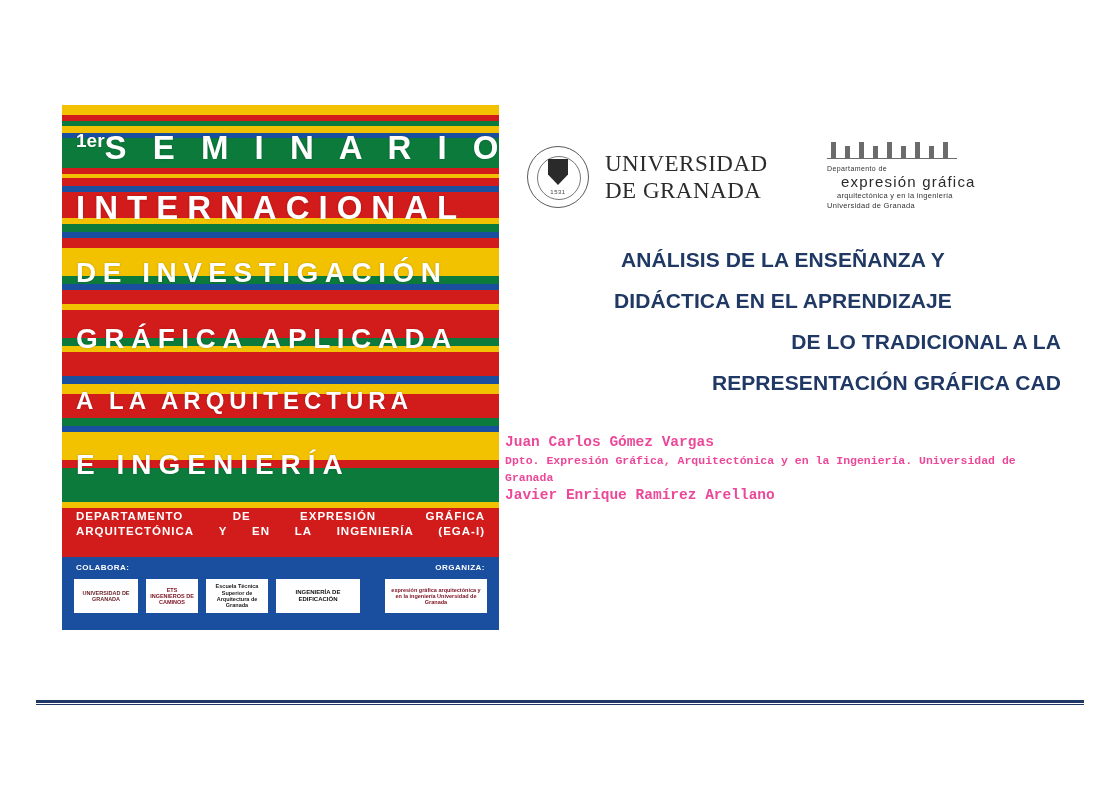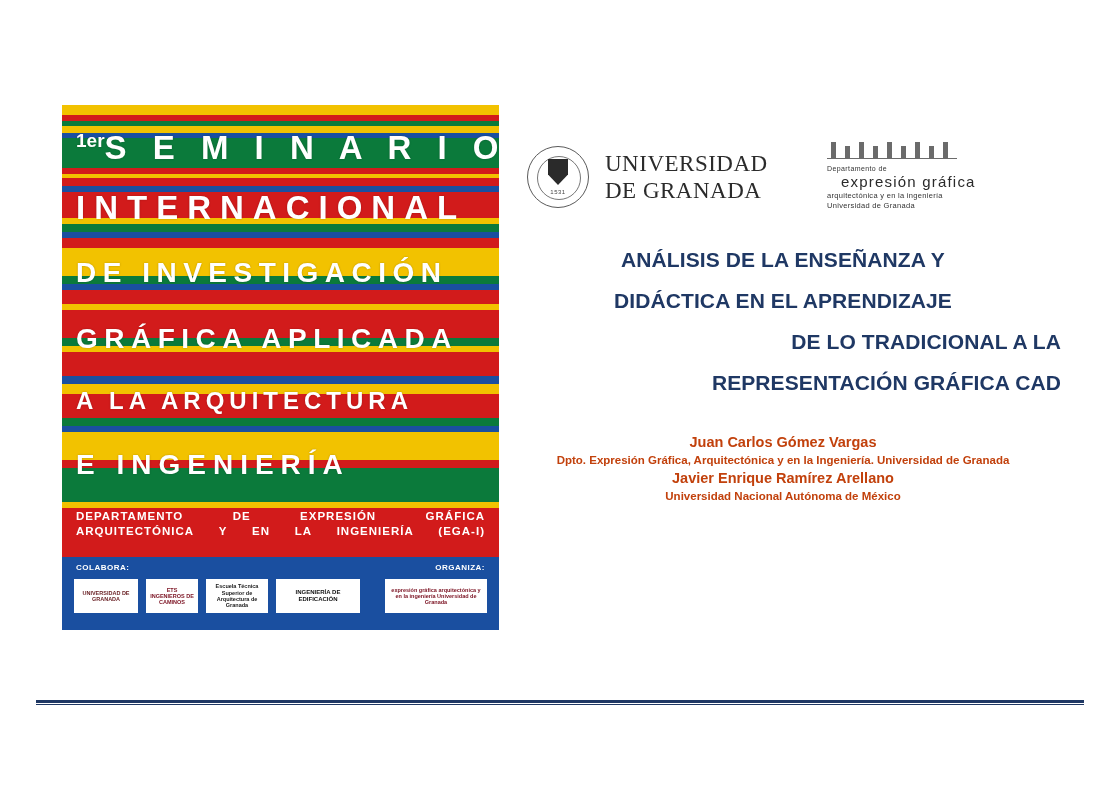--- a/index.html
+++ b/index.html
@@ -219,21 +219,21 @@
     font-size: 15px;
     color: #2a2a2a;
     letter-spacing: 1.2px;
     margin-left: 16px;
     line-height: 18px;
   }
   .dept-logo .t3 {
     font-size: 7.5px;
     color: #333;
     letter-spacing: 0.3px;
-    margin-left: 2px;
+    margin-left: 12px;
     line-height: 10px;
   }
   .dept-logo .t4 {
     font-size: 7.5px;
     color: #333;
     letter-spacing: 0.3px;
     margin-left: 2px;
     line-height: 10px;
   }
 
@@ -245,23 +245,24 @@
     font-weight: bold;
     line-height: 41px;
     letter-spacing: 0.1px;
     padding-right: 4px;
   }
   .title .ln { display: block; }
   .title .ln.c { text-align: center; }
 
   .authors {
     margin-top: 30px;
-    text-align: center;
-    color: #c2410c;
+    text-align: left;
+    color: #ec4899;
     padding-right: 4px;
+    font-family: Liberation Mono, monospace;
   }
   .authors .name {
     font-size: 14.5px;
     font-weight: bold;
     line-height: 19px;
   }
   .authors .affil {
     font-size: 11.5px;
     font-weight: bold;
     line-height: 17px;
@@ -396,18 +397,17 @@
       <span class="ln c">ANÁLISIS DE LA ENSEÑANZA Y</span>
       <span class="ln c">DIDÁCTICA EN EL APRENDIZAJE</span>
       <span class="ln">DE LO TRADICIONAL A LA</span>
       <span class="ln">REPRESENTACIÓN GRÁFICA CAD</span>
     </div>
 
     <div class="authors">
       <div class="name">Juan Carlos Gómez Vargas</div>
       <div class="affil">Dpto. Expresión Gráfica, Arquitectónica y en la Ingeniería. Universidad de Granada</div>
       <div class="name">Javier Enrique Ramírez Arellano</div>
-      <div class="affil">Universidad Nacional Autónoma de México</div>
     </div>
   </div>
 
   <div class="bottom-rule"></div>
 </div>
 
 </body></html>

